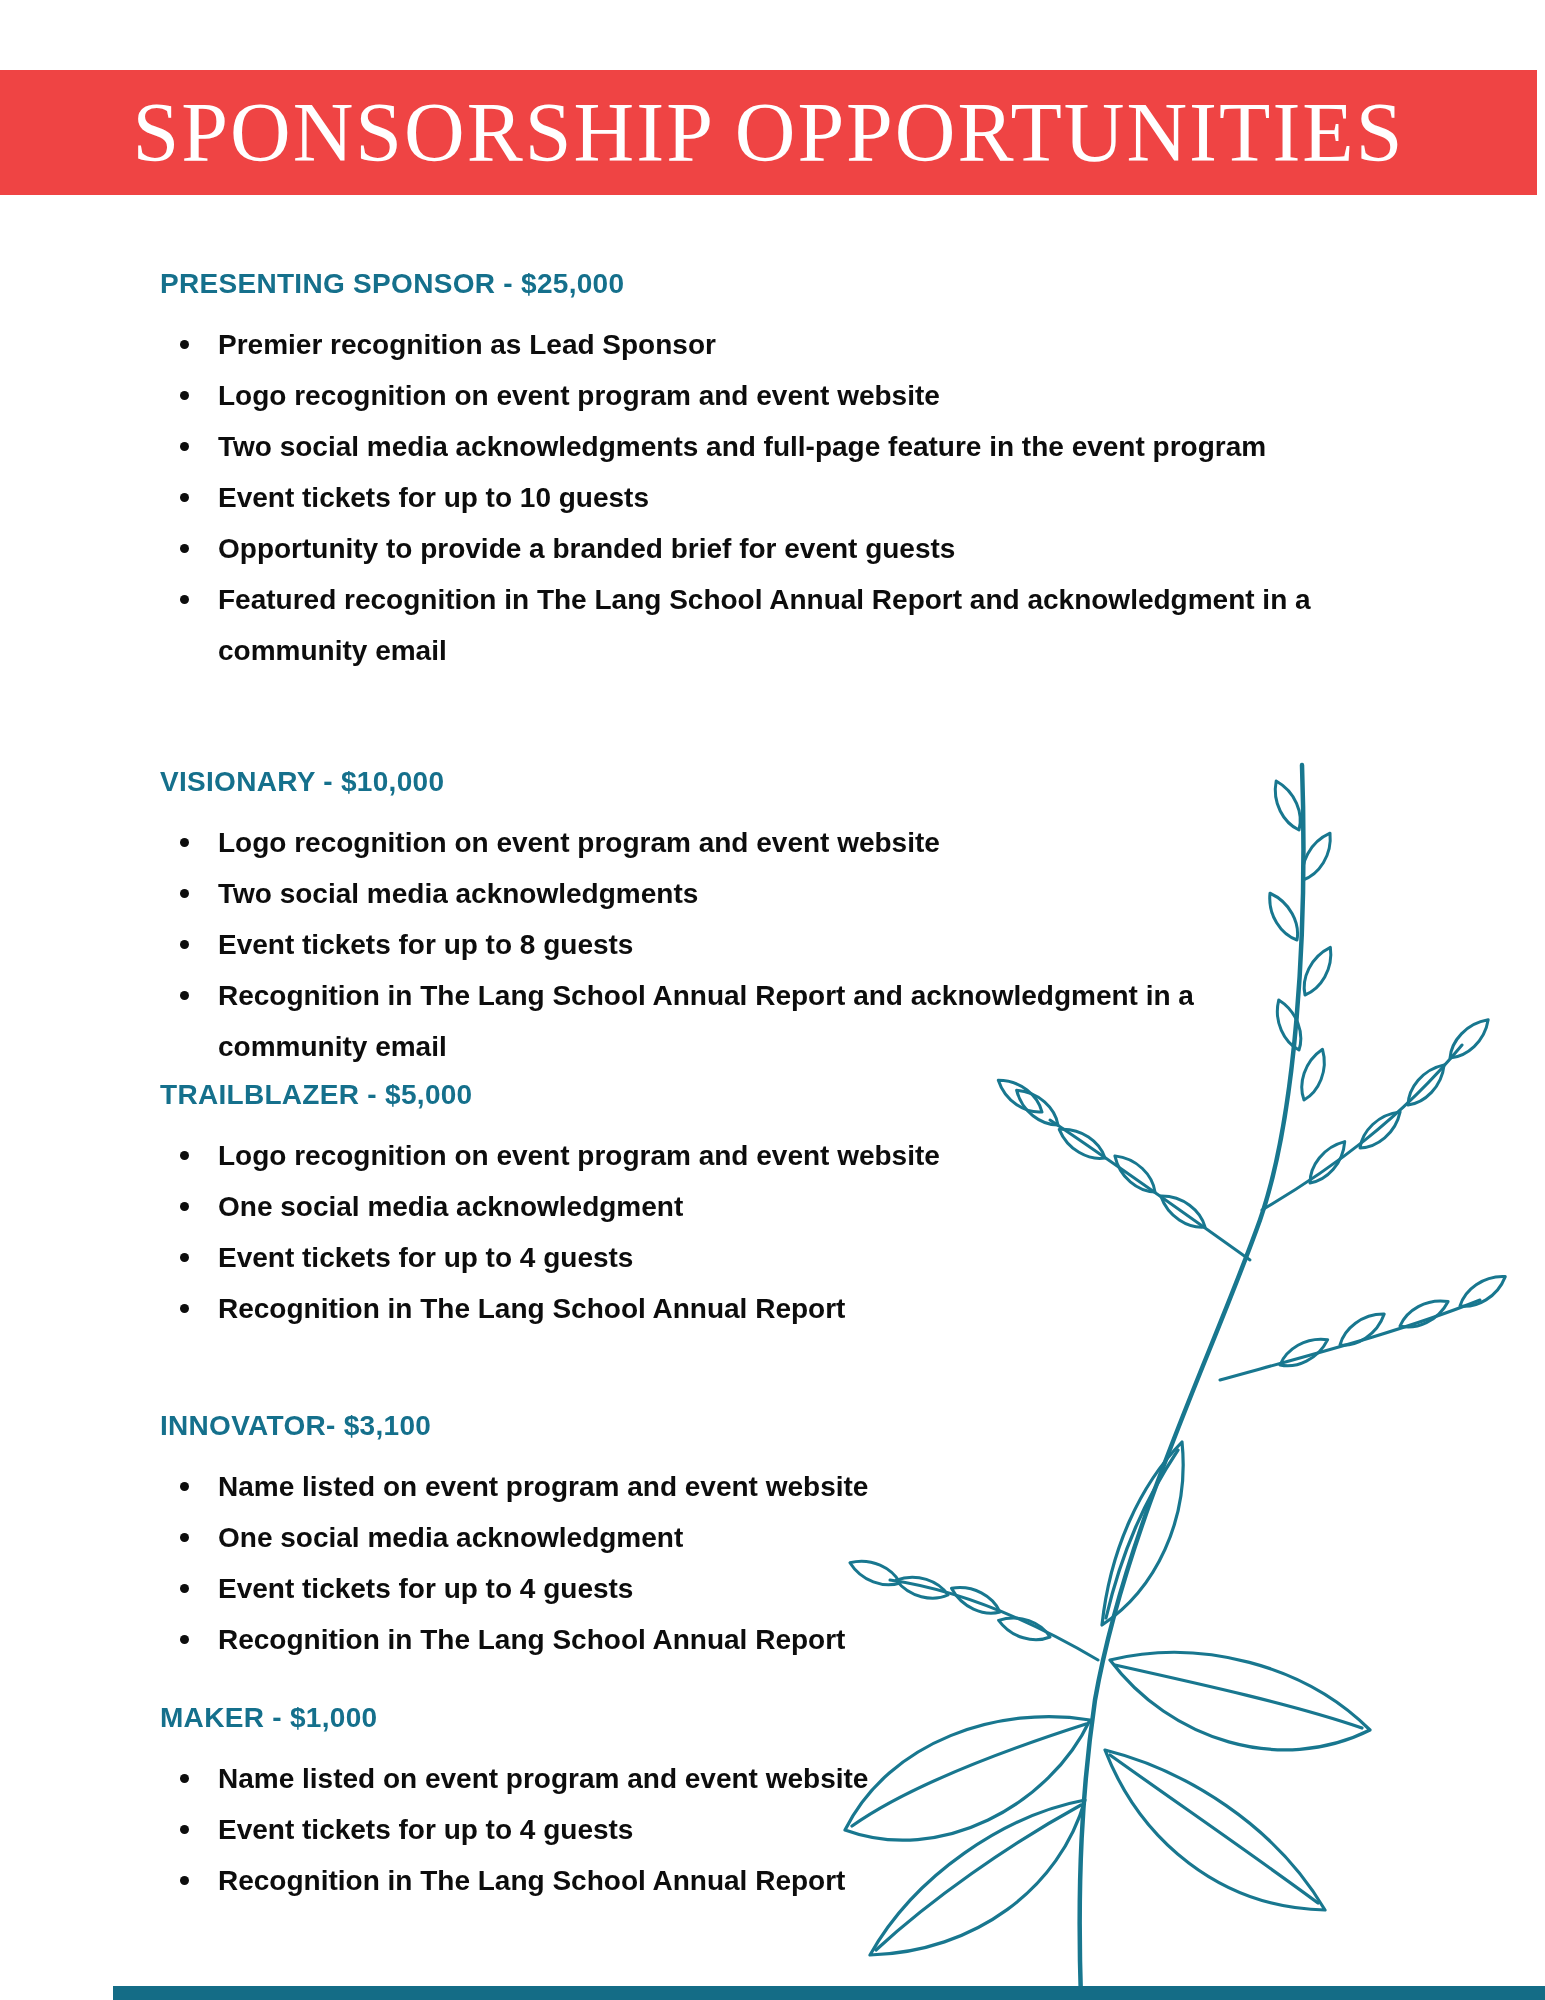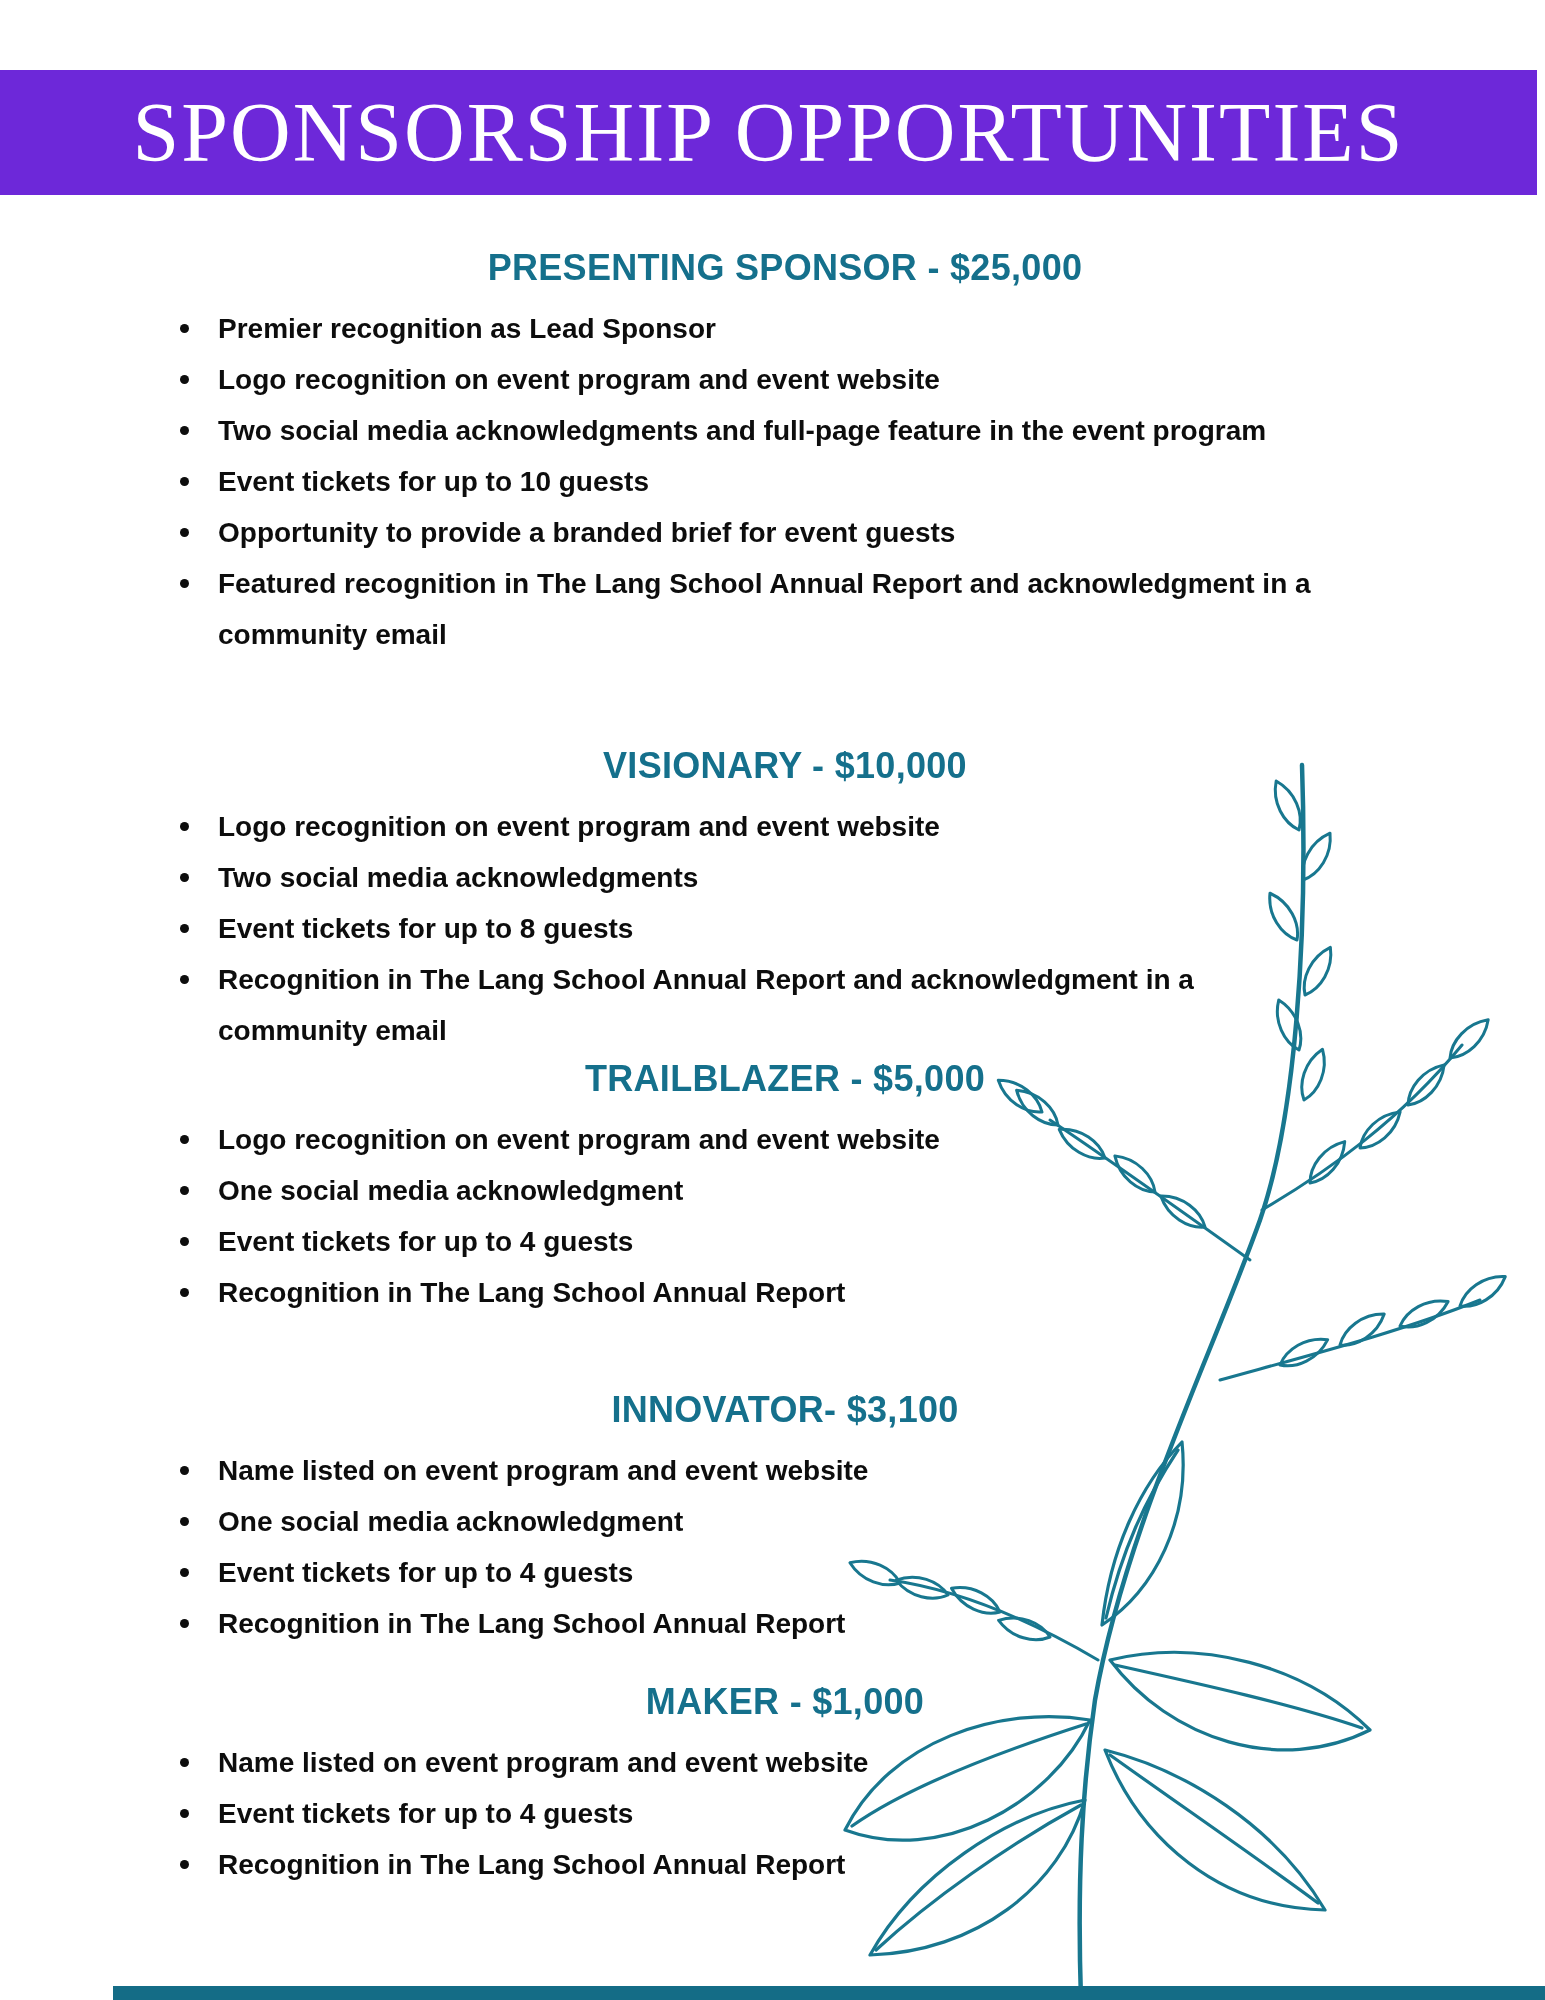--- a/index.html
+++ b/index.html
@@ -6,43 +6,42 @@
   .page{
     position:relative;
     width:1545px;height:2000px;
     background:#ffffff;
     overflow:hidden;
     font-family:"Liberation Sans", sans-serif;
   }
   .banner{
     position:absolute;top:70px;left:0;
     width:1537px;height:125px;
-    background:#6d28d9;
+    background:#ef4444;
     display:flex;align-items:center;justify-content:center;
   }
   .banner h1{
     margin:0;
     font-family:"Liberation Serif", serif;
     font-weight:500;
     font-size:84px;
     letter-spacing:2px;
     color:#ffffff;
     white-space:nowrap;
   }
   .tier{
     position:absolute;left:160px;width:1250px;
   }
   .tier h2{
-    margin:0 0 13px 0;
-    font-size:36px;
+    margin:16px 0 13px 0;
+    font-size:28px;
     line-height:44px;
     font-weight:bold;
     letter-spacing:0.3px;
     color:#15708C;
-    text-align:center;
   }
   .tier ul{
     margin:0;padding:0;list-style:none;font-weight:bold;
   }
   .tier li{
     position:relative;
     padding-left:58px;
     font-size:28px;
     line-height:51px;
     color:#0d0d0d;

